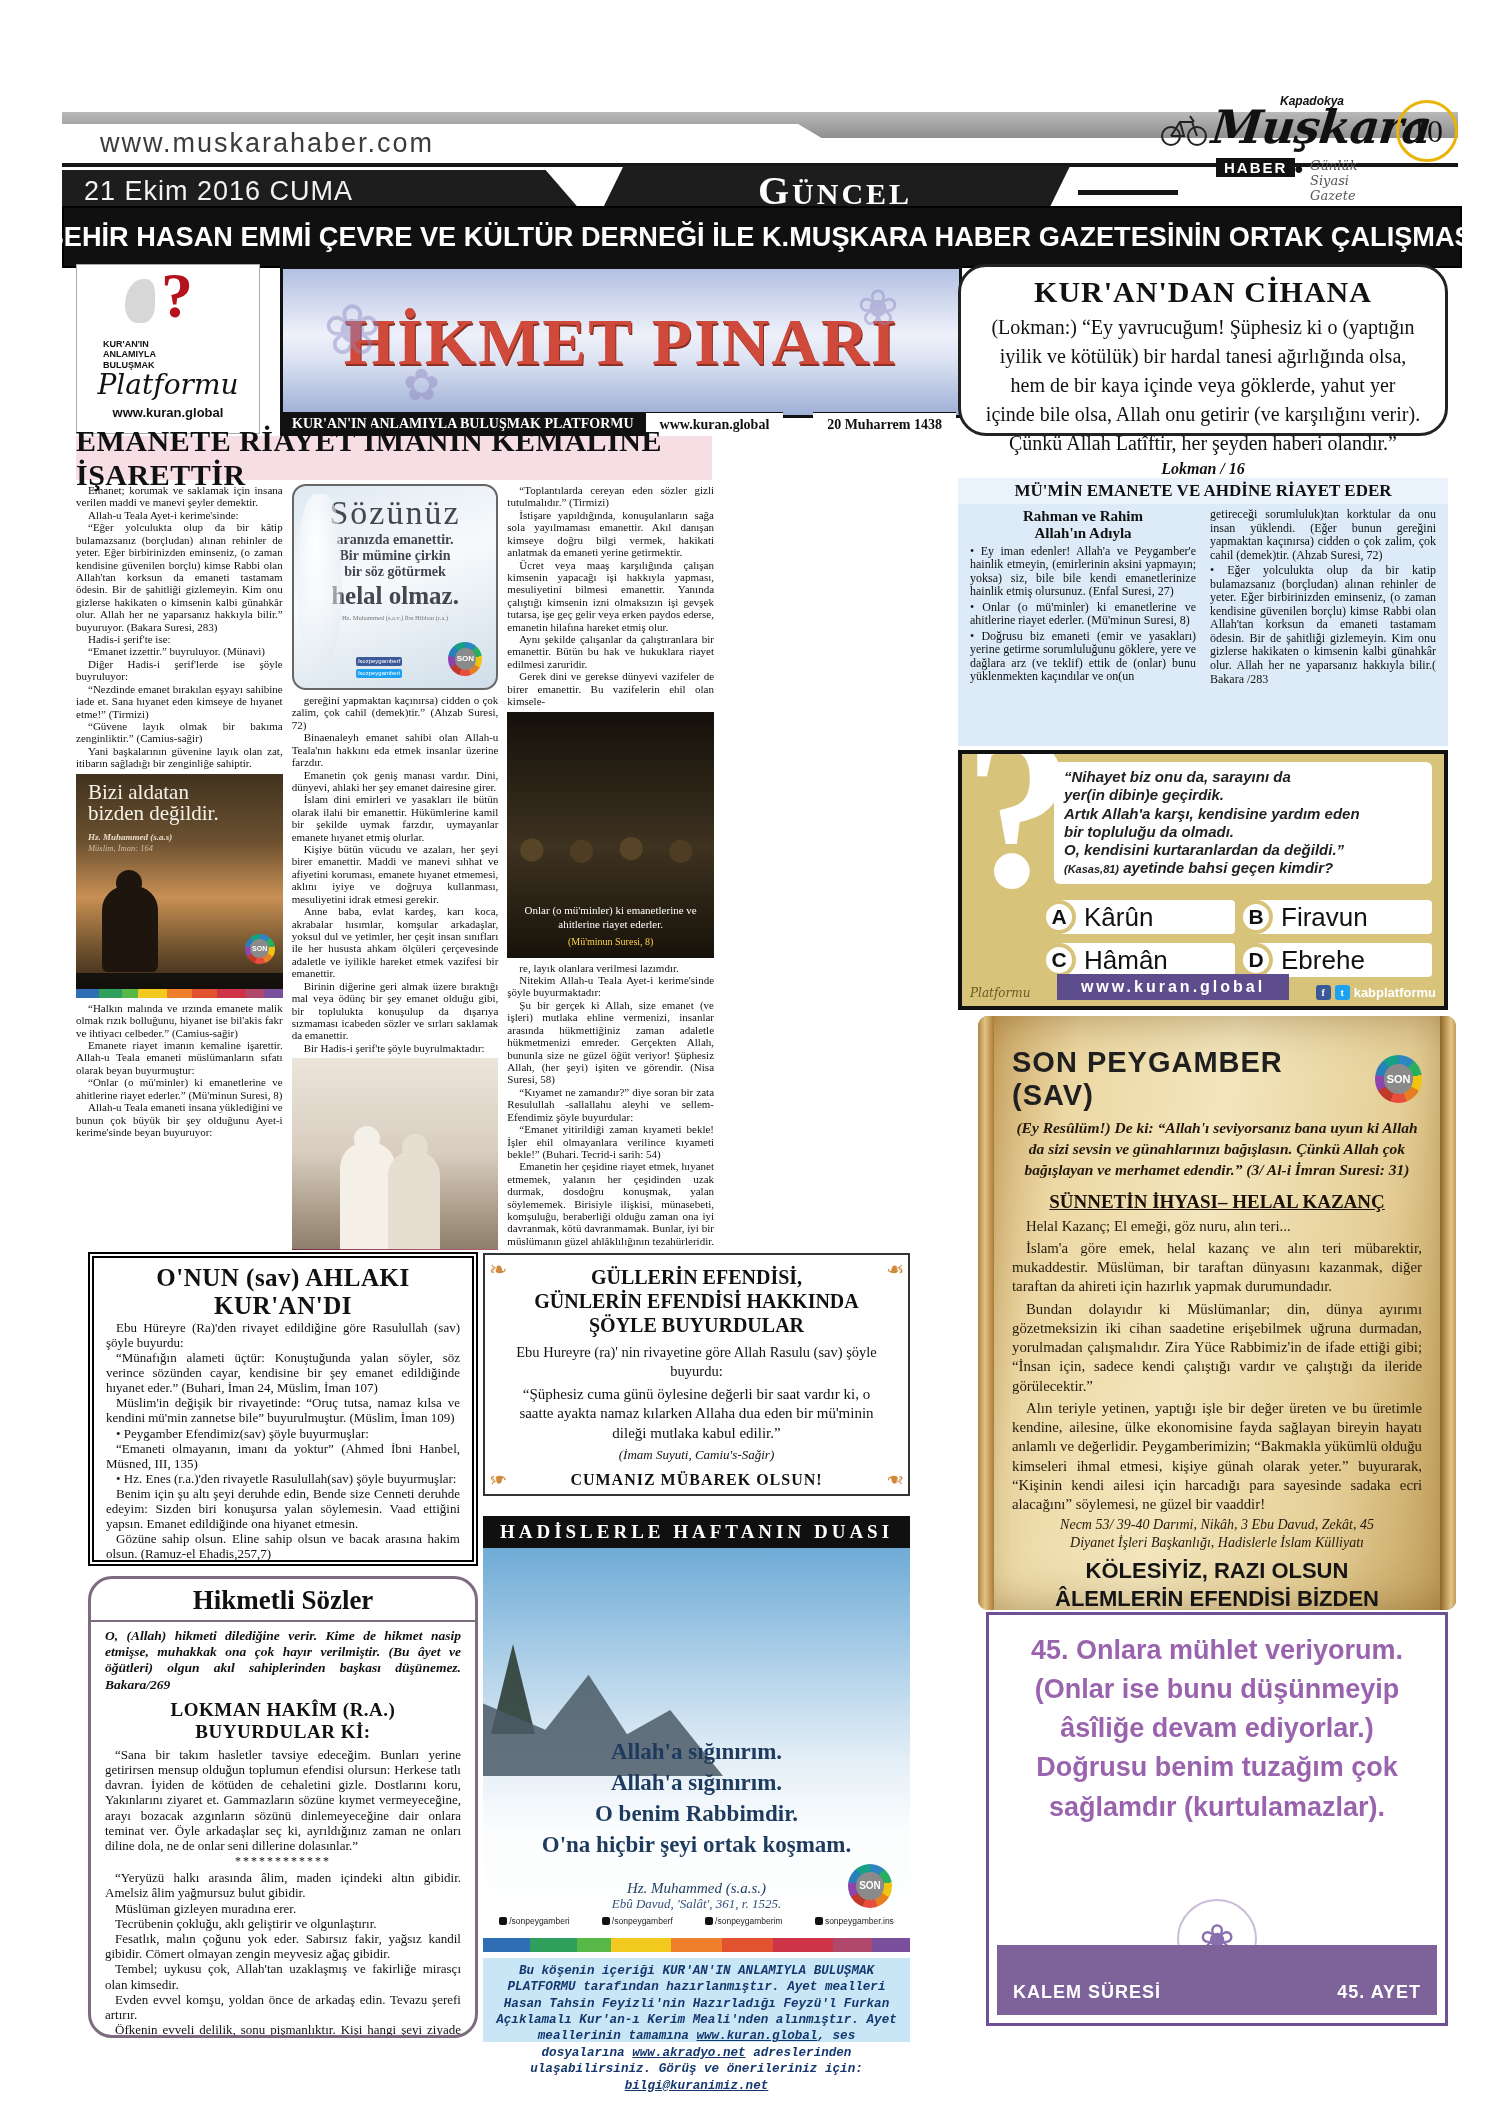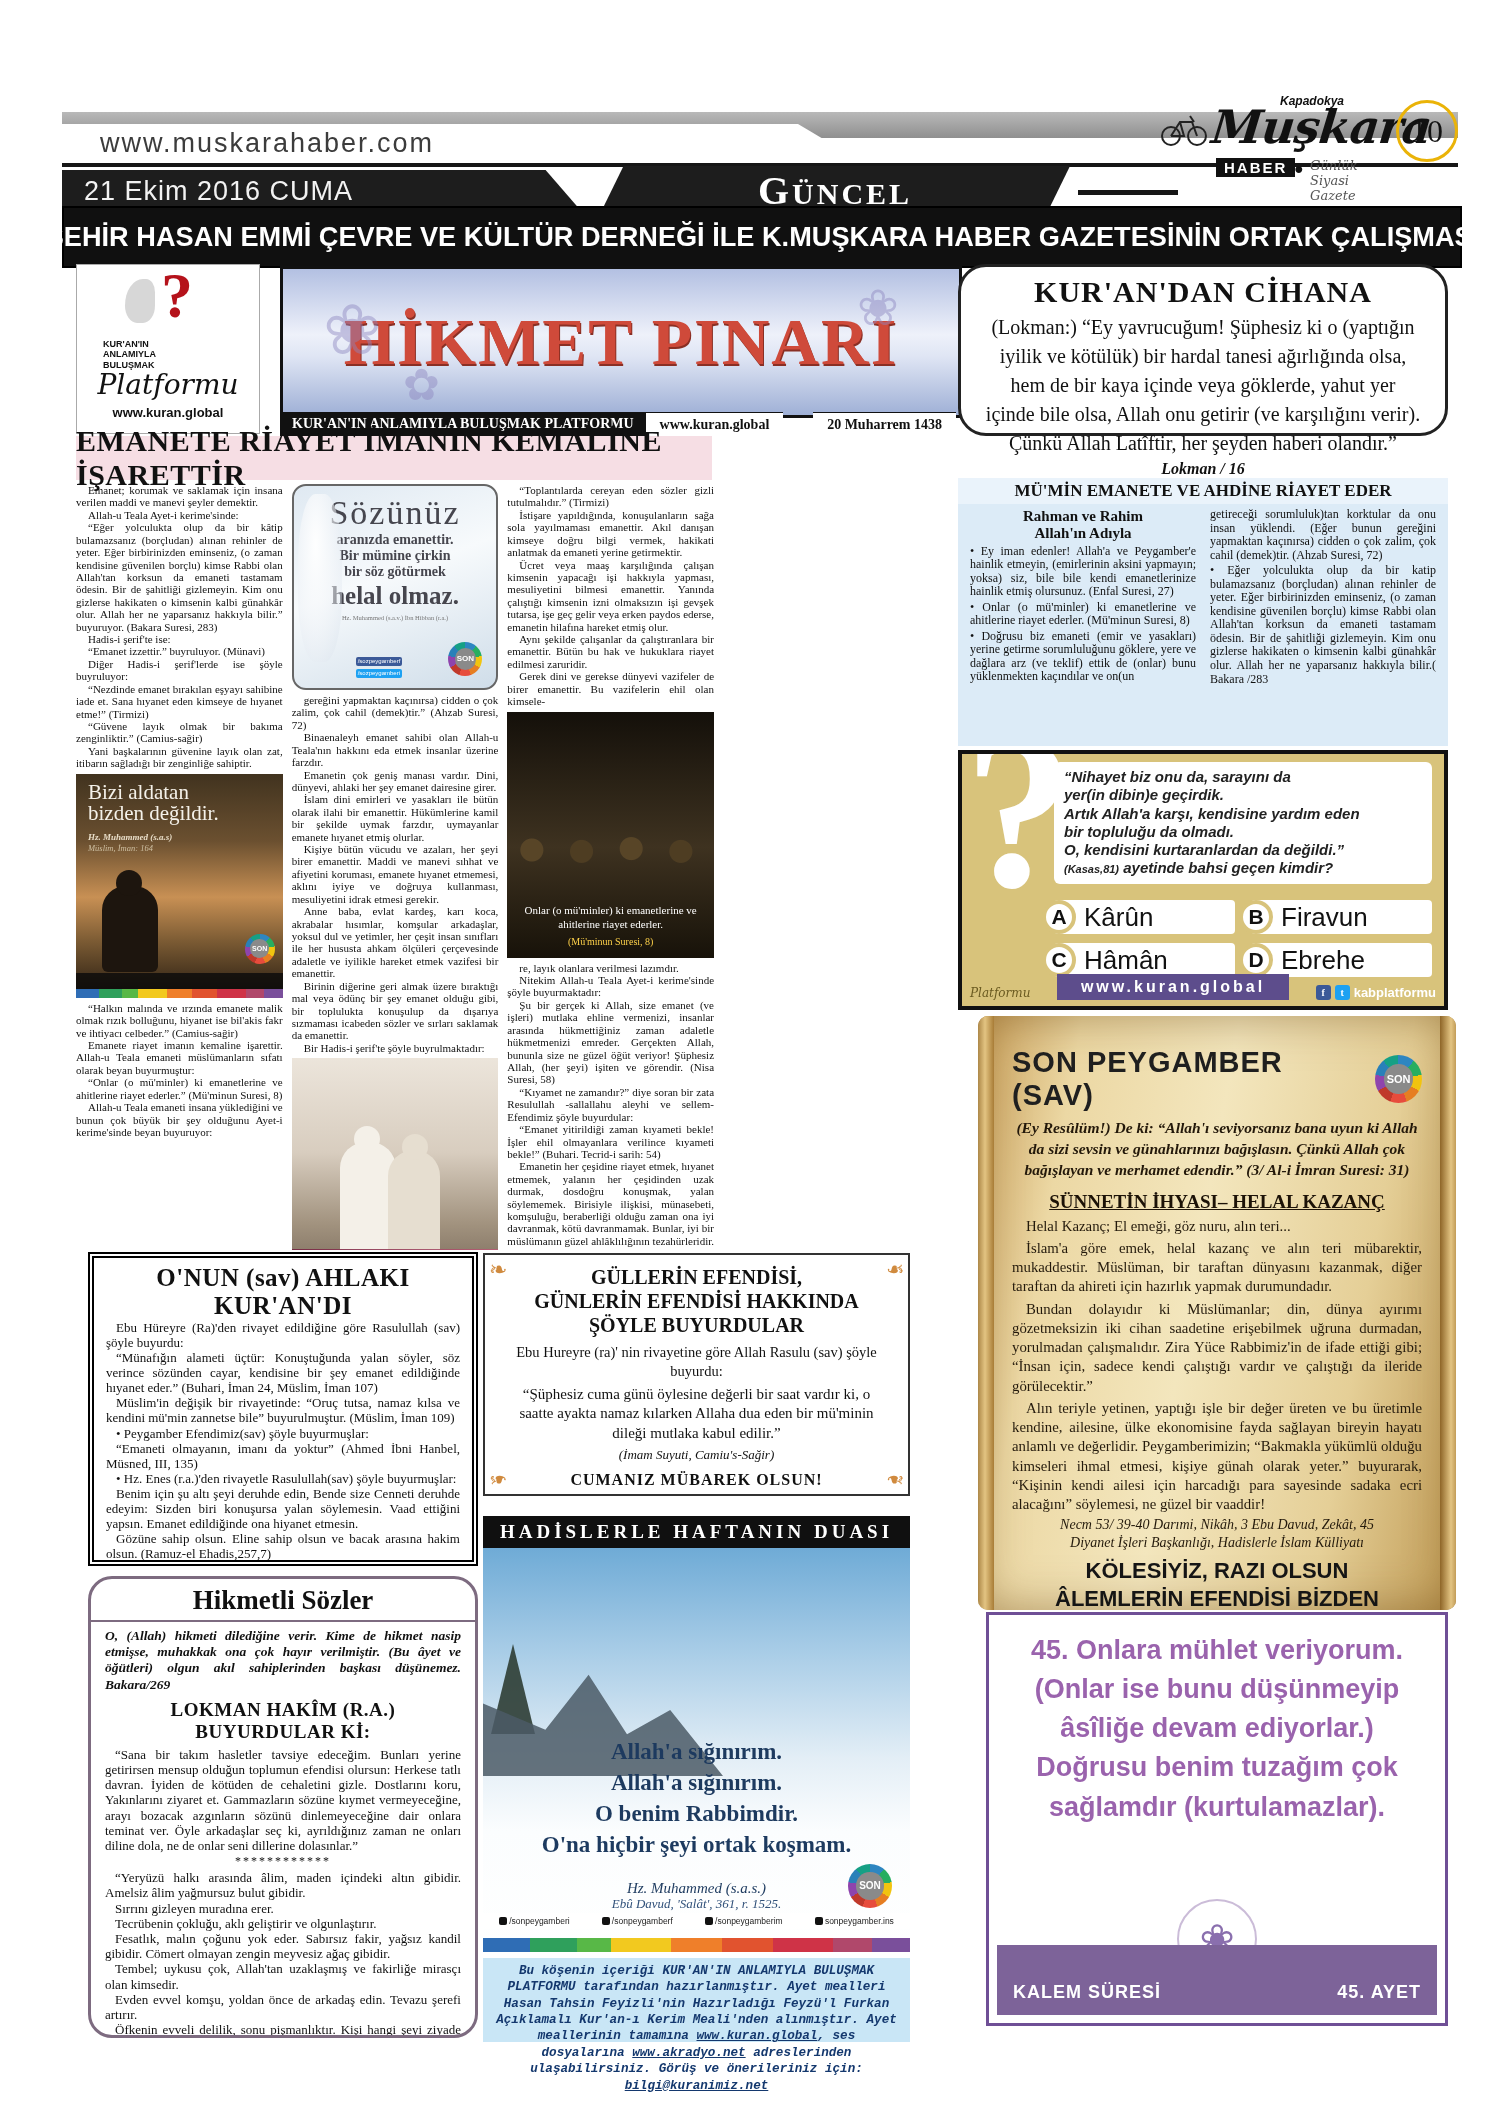--- a/index.html
+++ b/index.html
@@ -453,21 +453,21 @@
   <div class="hikmetli">
     <div class="hikmetli-title">Hikmetli Sözler</div>
     <div class="hikmetli-intro">O, (Allah) hikmeti dilediğine verir. Kime de hikmet nasip etmişse, muhakkak ona çok hayır verilmiştir. (Bu âyet ve öğütleri) olgun akıl sahiplerinden başkası düşünemez. Bakara/269</div>
     <div class="hikmetli-h">LOKMAN HAKÎM (R.A.)  BUYURDULAR Kİ:</div>
     <div>
         <p>“Sana bir takım hasletler tavsiye edeceğim. Bunları yerine getirirsen mensup olduğun toplumun efendisi olursun: Herkese tatlı davran. İyiden de kötüden de cehaletini gizle. Dostlarını koru, Yakınlarını ziyaret et. Gammazların sözüne kıymet vermeyeceğine, arayı bozacak azgınların sözünü dinlemeyeceğine dair onlara teminat ver. Öyle arkadaşlar seç ki, ayrıldığınız zaman ne onları diline dola, ne de onlar seni dillerine dolasınlar.”</p>
       </div>
     <div class="stars">************</div>
     <div>
         <p>“Yeryüzü halkı arasında âlim, maden içindeki altın gibidir. Amelsiz âlim yağmursuz bulut gibidir.</p>
-        <p>Sırrını gizleyen muradına erer.</p>
+        <p>Müslüman gizleyen muradına erer.</p>
         <p>Tecrübenin çokluğu, aklı geliştirir ve olgunlaştırır.</p>
         <p>Fesatlık, malın çoğunu yok eder. Sabırsız fakir, yağsız kandil gibidir. Cömert olmayan zengin meyvesiz ağaç gibidir.</p>
         <p>Tembel; uykusu çok, Allah'tan uzaklaşmış ve fakirliğe mirasçı olan kimsedir.</p>
         <p>Evden evvel komşu, yoldan önce de arkadaş edin. Tevazu şerefi artırır.</p>
         <p>Öfkenin evveli delilik, sonu pişmanlıktır. Kişi hangi şeyi ziyade severse onu çok zikreder.</p>
       </div>
 
   </div>
 
   <div class="guller">

